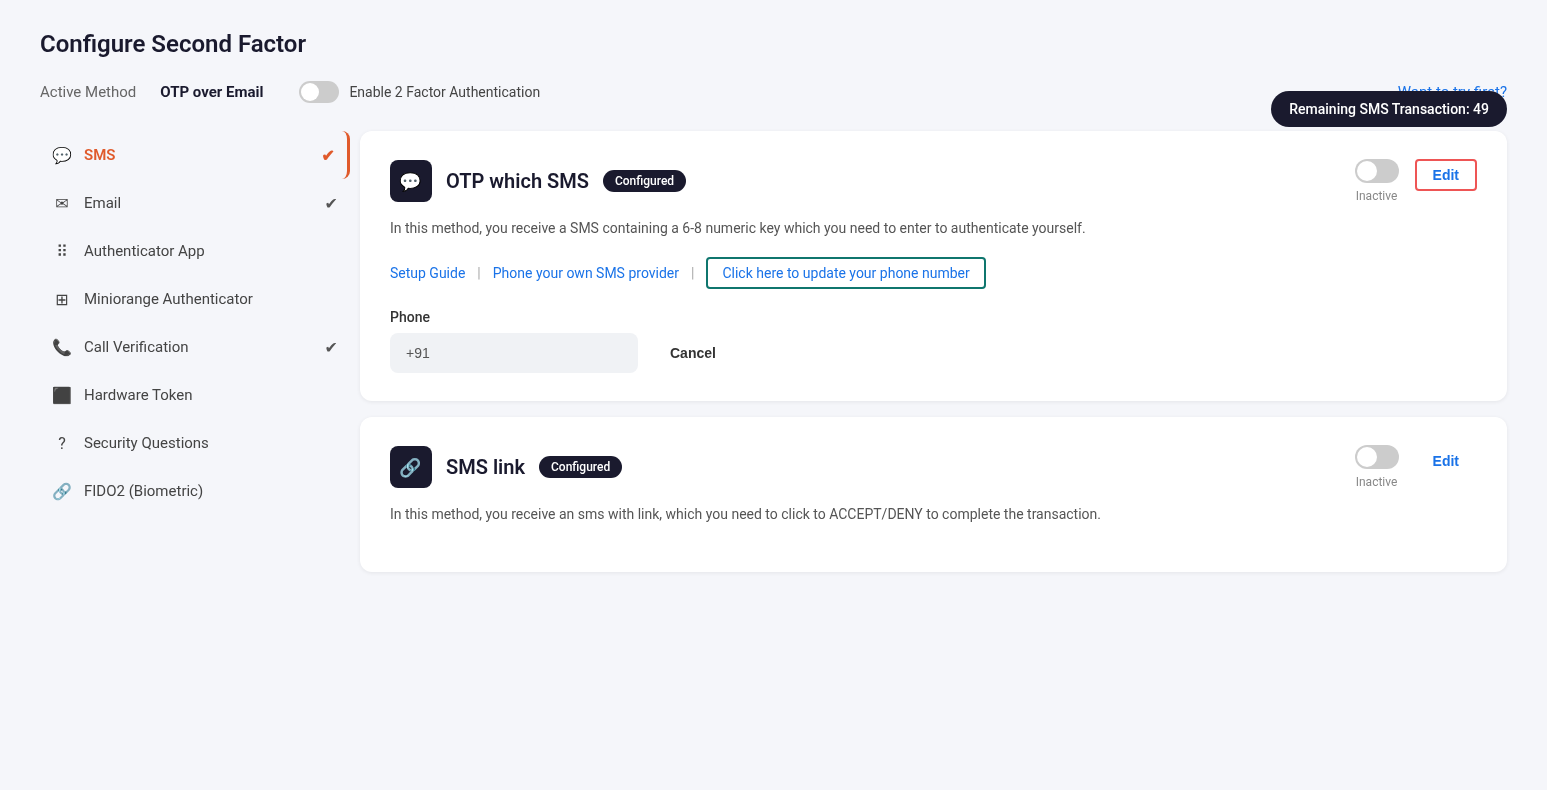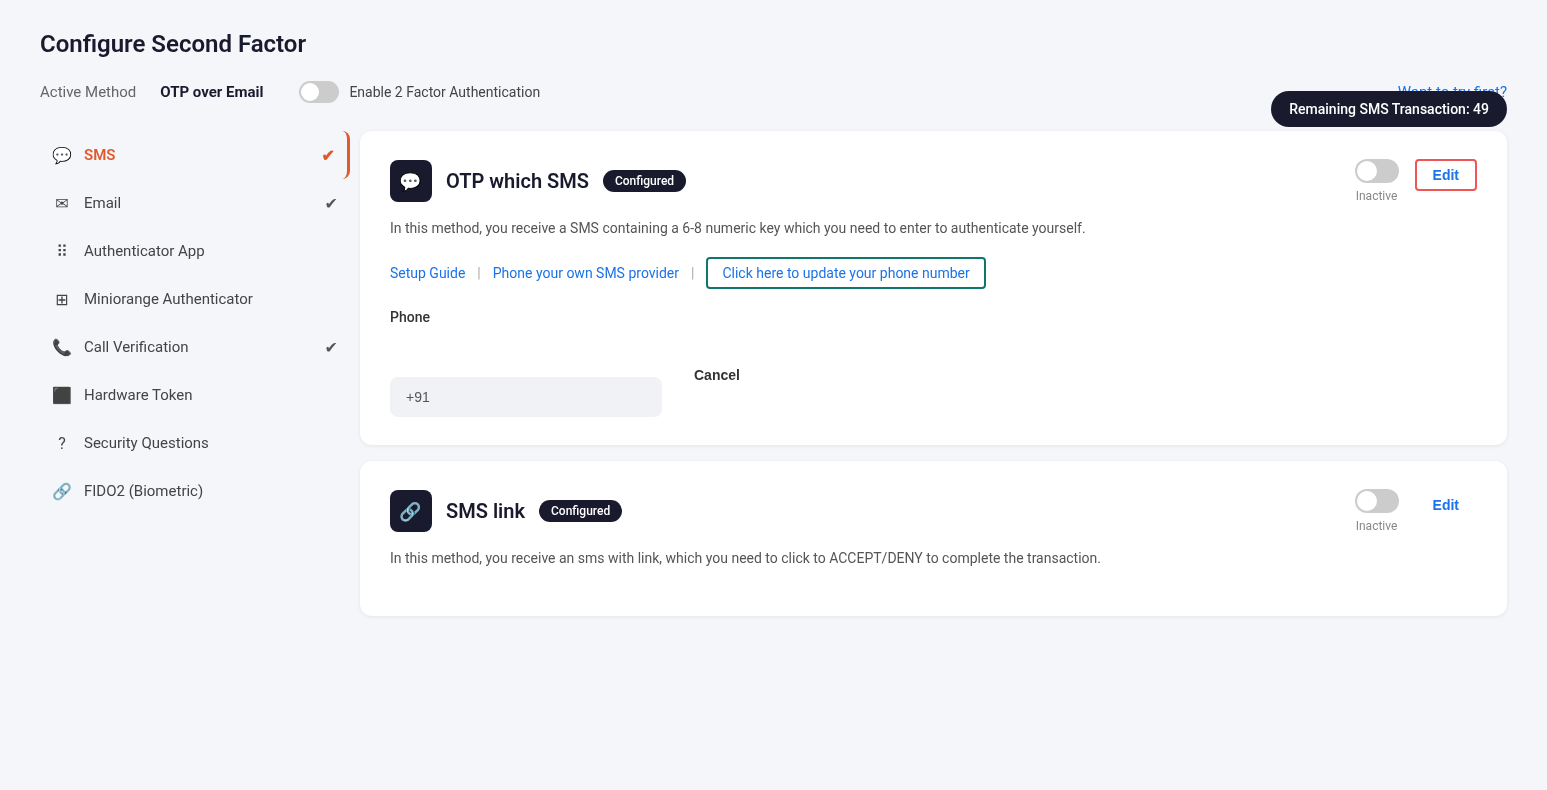--- a/index.html
+++ b/index.html
@@ -242,23 +242,22 @@
       align-items: center;
       gap: 16px;
     }
     .phone-input {
       background: #f0f2f5;
       border: none;
       border-radius: 8px;
       padding: 12px 16px;
       font-size: 14px;
       color: #555;
-      width: 272px;
+      width: 248px;
       outline: none;
-      margin-top: 44px;
     }
     .cancel-btn {
       background: none;
       border: none;
       color: #333;
       font-size: 14px;
       font-weight: 600;
       cursor: pointer;
       padding: 8px 16px;
     }

